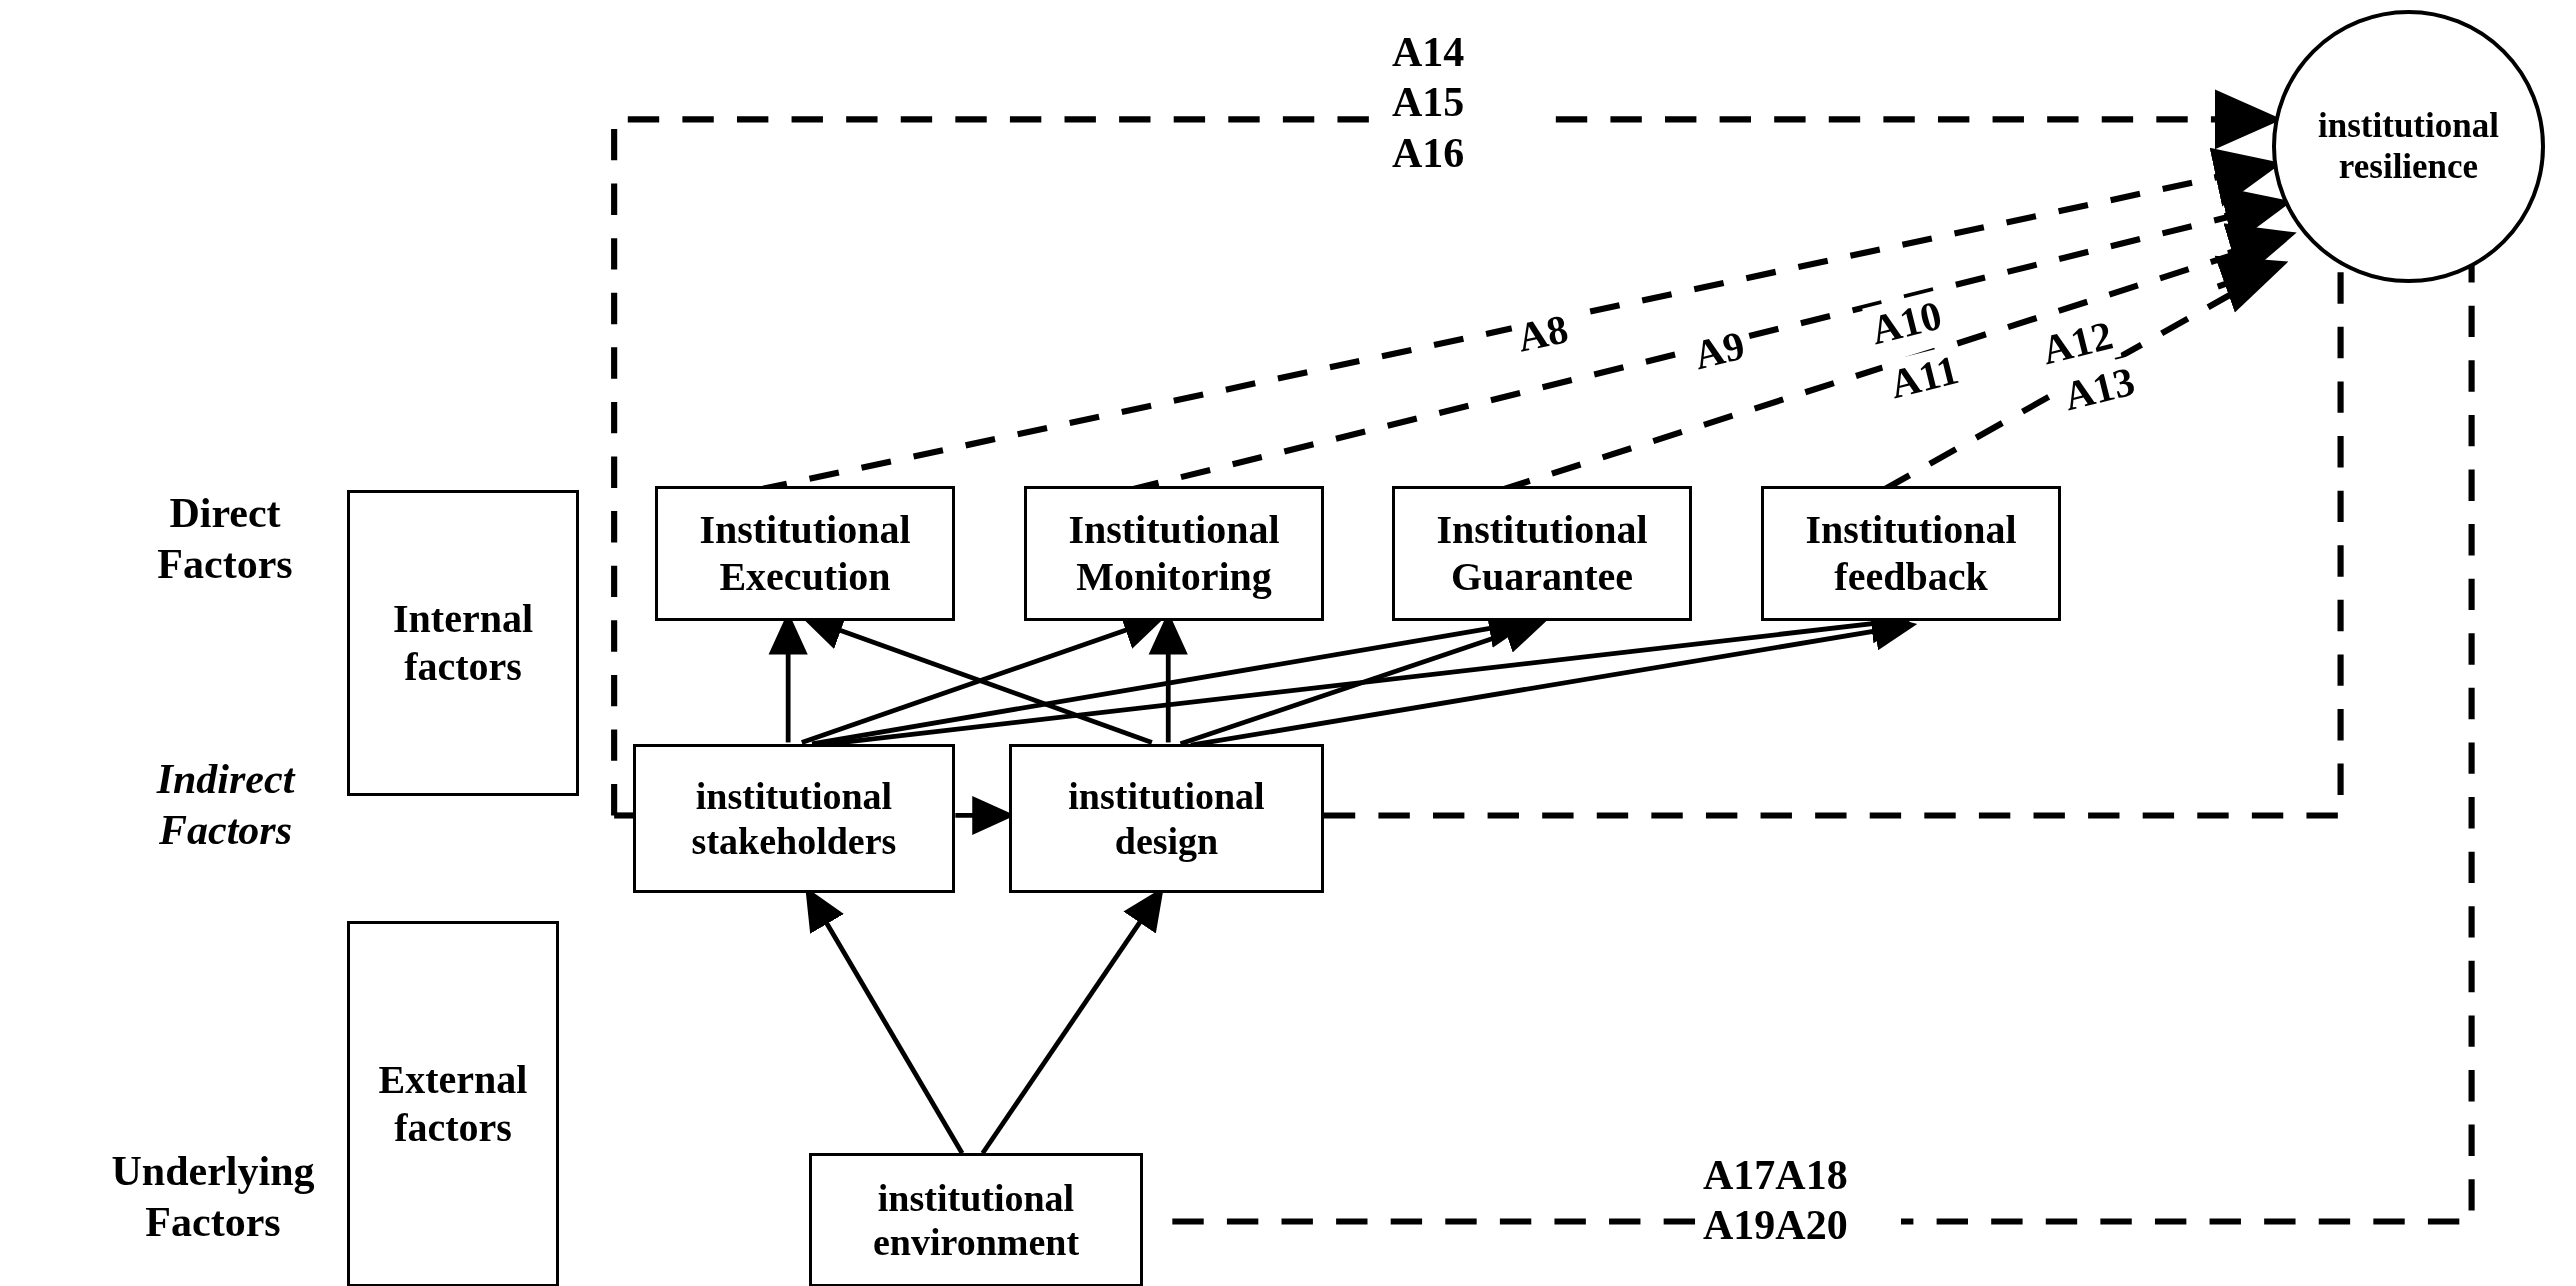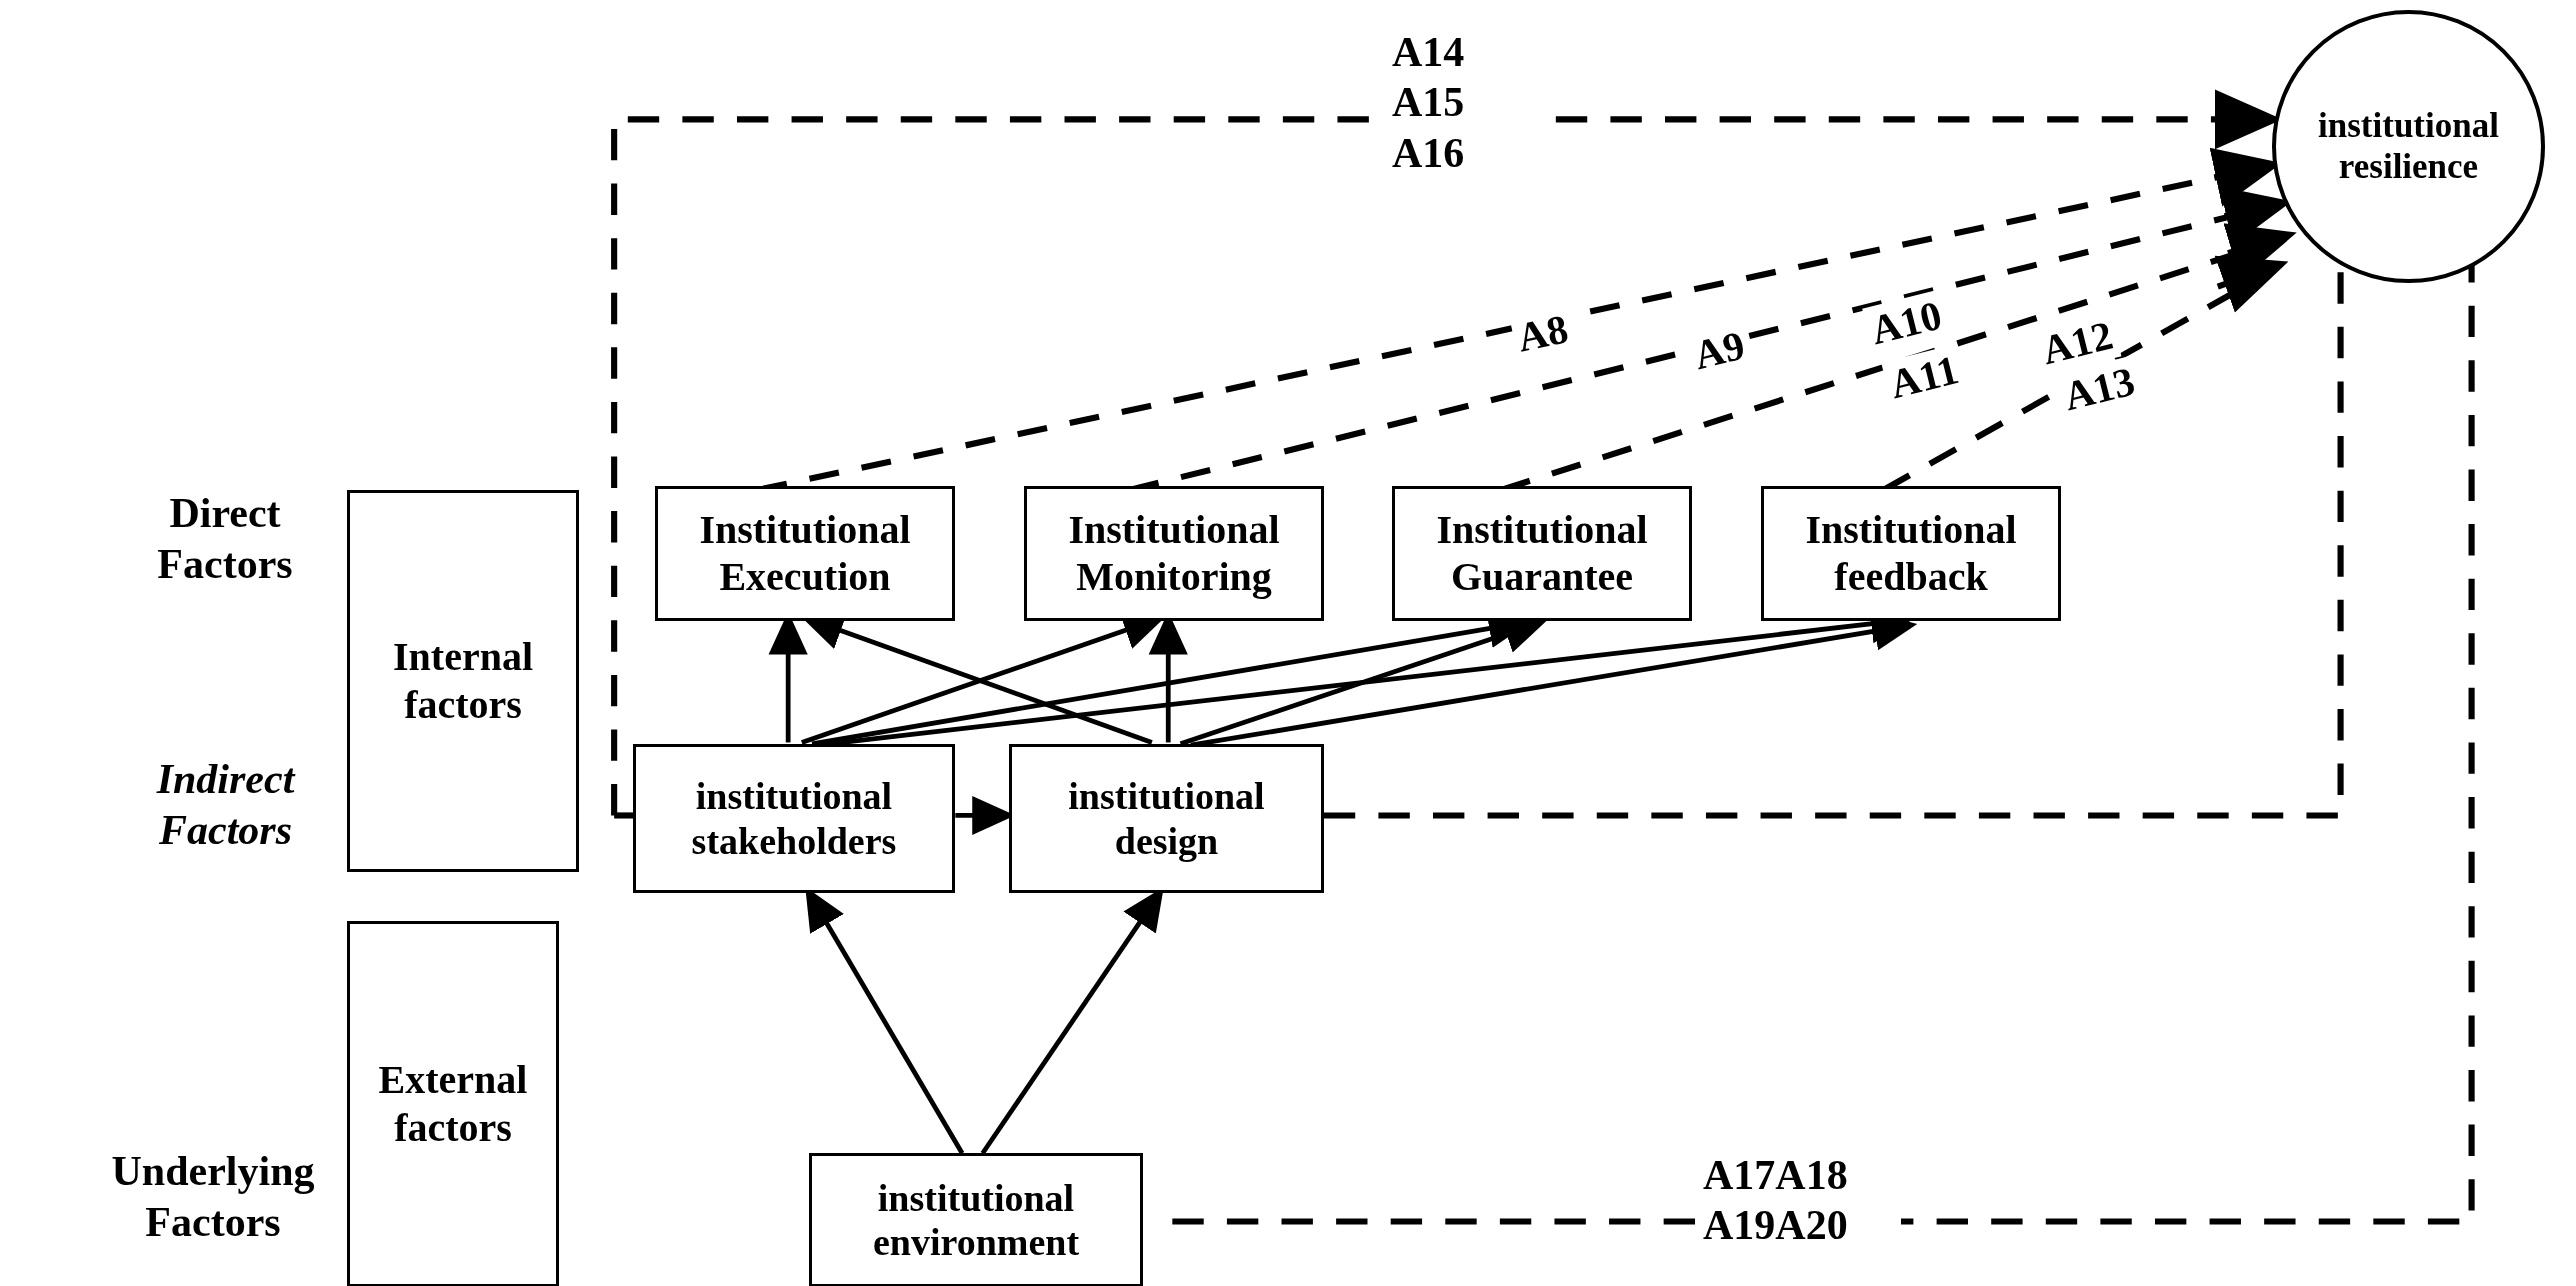--- a/index.html
+++ b/index.html
@@ -193,21 +193,21 @@
   <div class="side-label" style="left:96px; top:754px; width:259px; font-size:42px;font-style:italic;">
     <span class="ln">Indirect</span>
     <span class="ln">Factors</span>
   </div>
 
   <div class="side-label" style="left:63px; top:1146px; width:300px; font-size:42px;">
     <span class="ln">Underlying</span>
     <span class="ln">Factors</span>
   </div>
 
-  <div class="cap-box" style="left:347px; top:490px; width:232px; height:382px; font-size:40px;">
+  <div class="cap-box" style="left:347px; top:490px; width:232px; height:306px; font-size:40px;">
     <span class="ln">Internal</span>
     <span class="ln">factors</span>
   </div>
 
   <div class="cap-box" style="left:347px; top:921px; width:212px; height:366px; font-size:40px;">
     <span class="ln">External</span>
     <span class="ln">factors</span>
   </div>
 
   <div class="node-box" style="left:655px; top:486px; width:300px; height:135px; font-size:40px;">

